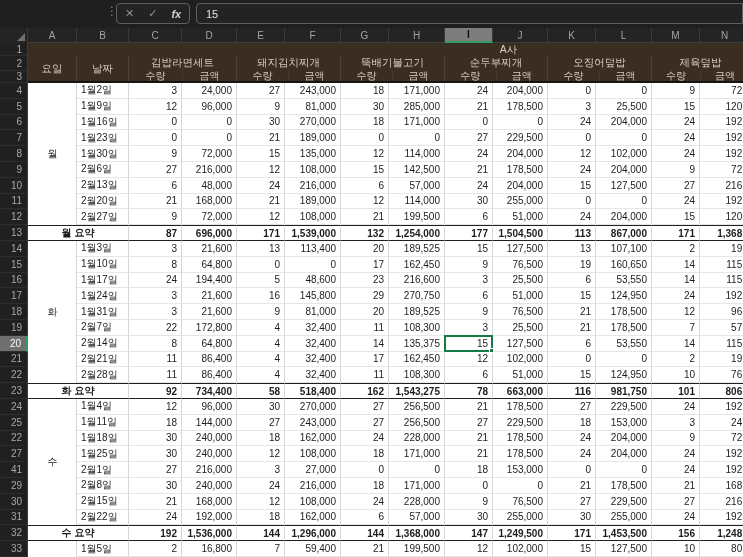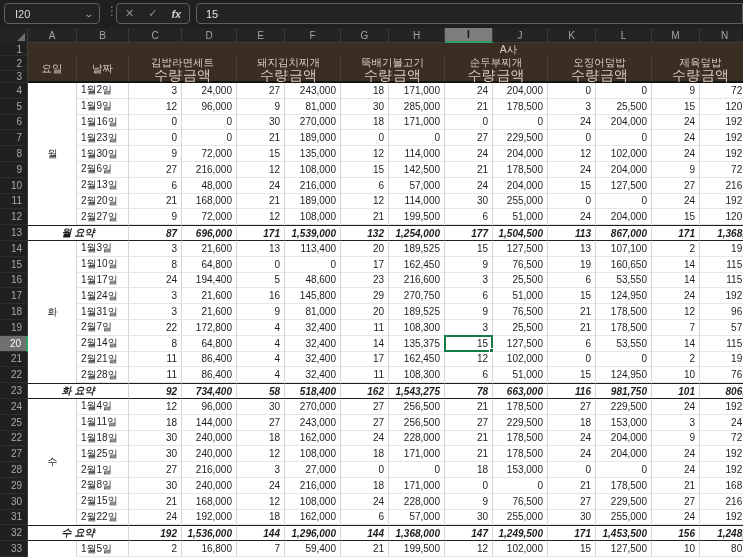--- a/index.html
+++ b/index.html
@@ -29,54 +29,50 @@
   .ch.sel{background:#7d7d7d;color:#121212;border-bottom:2px solid #2f9e63;font-weight:bold;}
   
   .band{position:absolute;left:0;top:43px;width:750px;height:40px;}
   .band .gut{position:absolute;left:0;top:0;width:28px;height:40px;background:#202020;border-right:1px solid #3c3c3c;box-sizing:border-box;}
   .band .gn{color:#a8a8a8;font-size:10px;display:flex;align-items:center;justify-content:flex-end;padding-right:5px;border-bottom:1px solid #2e2e2e;box-sizing:border-box;}
   .brown{position:absolute;left:28px;top:0;width:722px;height:40px;background:#3a2d22;color:#d8ccbe;
          border-bottom:2px solid #141414;box-sizing:border-box;font-size:10.5px;}
   .b-title{position:absolute;left:429px;top:0;width:103px;height:13px;display:flex;align-items:center;justify-content:center;}
   .b-cols{position:absolute;left:0;top:13px;width:722px;height:25px;display:flex;}
   .b-ab{display:flex;align-items:center;justify-content:center;border-right:1px solid rgba(255,255,255,.10);box-sizing:border-box;}
-  .b-grp{display:flex;flex-direction:column;border-right:1px solid rgba(255,255,255,.10);box-sizing:border-box;align-items:center;}
+  .b-grp{display:flex;flex-direction:column;border-right:1px solid rgba(255,255,255,.10);box-sizing:border-box;}
   .b-grp .gl{height:14px;display:flex;align-items:center;justify-content:center;}
   .b-grp .gs{height:11px;display:flex;}
-  .b-grp .gs span{flex:1;display:flex;align-items:center;justify-content:center;font-size:14px;border-right:1px solid rgba(255,255,255,.06);box-sizing:border-box;}
+  .b-grp .gs span{flex:1;display:flex;align-items:center;justify-content:center;font-size:10px;border-right:1px solid rgba(255,255,255,.06);box-sizing:border-box;}
   .b-grp .gs span:last-child{border-right:none;}
   
   #rows{position:absolute;left:0;top:83px;width:750px;}
   .row{height:15.8px;background:#ffffff;}
   .c{display:flex;align-items:center;box-sizing:border-box;font-size:10px;color:#1c1c1c;overflow:hidden;
      border-right:1px solid #d6d6d6;border-bottom:1px solid #e6e6e6;}
   .c-gut{background:#202020;color:#a8a8a8;justify-content:flex-end;padding-right:5px;
          border-right:1px solid #3c3c3c;border-bottom:1px solid #2e2e2e;}
   .c-gut.sel{background:#707070;color:#fafafa;border-right:2px solid #2f9e63;}
   .c-day{justify-content:center;border-bottom:none;}
   .c-date{padding-left:4px;}
   .c-v{justify-content:flex-end;padding-right:4px;}
-  .sum .c:not(.c-gut){border-top:1.5px solid #1f1f1f;border-bottom:1.5px solid #1f1f1f;font-weight:bold;font-style:italic;}
+  .sum .c:not(.c-gut){border-top:1.5px solid #1f1f1f;border-bottom:1.5px solid #1f1f1f;font-weight:bold;}
   .sum .c-merged{grid-column:2 / span 2;justify-content:center;padding-left:0;}
   
   .dayov{position:absolute;left:28px;width:49px;display:flex;align-items:center;justify-content:center;
          font-size:10px;color:#1c1c1c;pointer-events:none;}
   .selbox{position:absolute;border:2px solid #157a45;box-sizing:border-box;pointer-events:none;}
   .selbox .handle{position:absolute;right:-3px;bottom:-3px;width:5px;height:5px;background:#157a45;border:1px solid #ffffff;box-sizing:border-box;}
 </style>
 </head>
 <body>
 
 <div id="app">
 
   <div class="fbar">
-    <div class="namebox">
-      <span class="nbv">I20</span>
-      <span class="chev">⌄</span>
-    </div>
     <span class="dots">⋮</span>
     <div class="fbtns">
       <span class="fb">✕</span>
       <span class="fb">✓</span>
       <span class="fb fx">fx</span>
     </div>
     <div class="finput">
       <span>15</span>
     </div>
   </div>
@@ -561,21 +557,21 @@
     <div class="c c-v">18</div>
     <div class="c c-v">171,000</div>
     <div class="c c-v">21</div>
     <div class="c c-v">178,500</div>
     <div class="c c-v">24</div>
     <div class="c c-v">204,000</div>
     <div class="c c-v">24</div>
     <div class="c c-v">192,</div>
   </div>
       <div class="row grid15">
-    <div class="c c-gut">28</div>
+    <div class="c c-gut">41</div>
     <div class="c c-day"></div>
     <div class="c c-date">2월1일</div>
     <div class="c c-v">27</div>
     <div class="c c-v">216,000</div>
     <div class="c c-v">3</div>
     <div class="c c-v">27,000</div>
     <div class="c c-v">0</div>
     <div class="c c-v">0</div>
     <div class="c c-v">18</div>
     <div class="c c-v">153,000</div>

